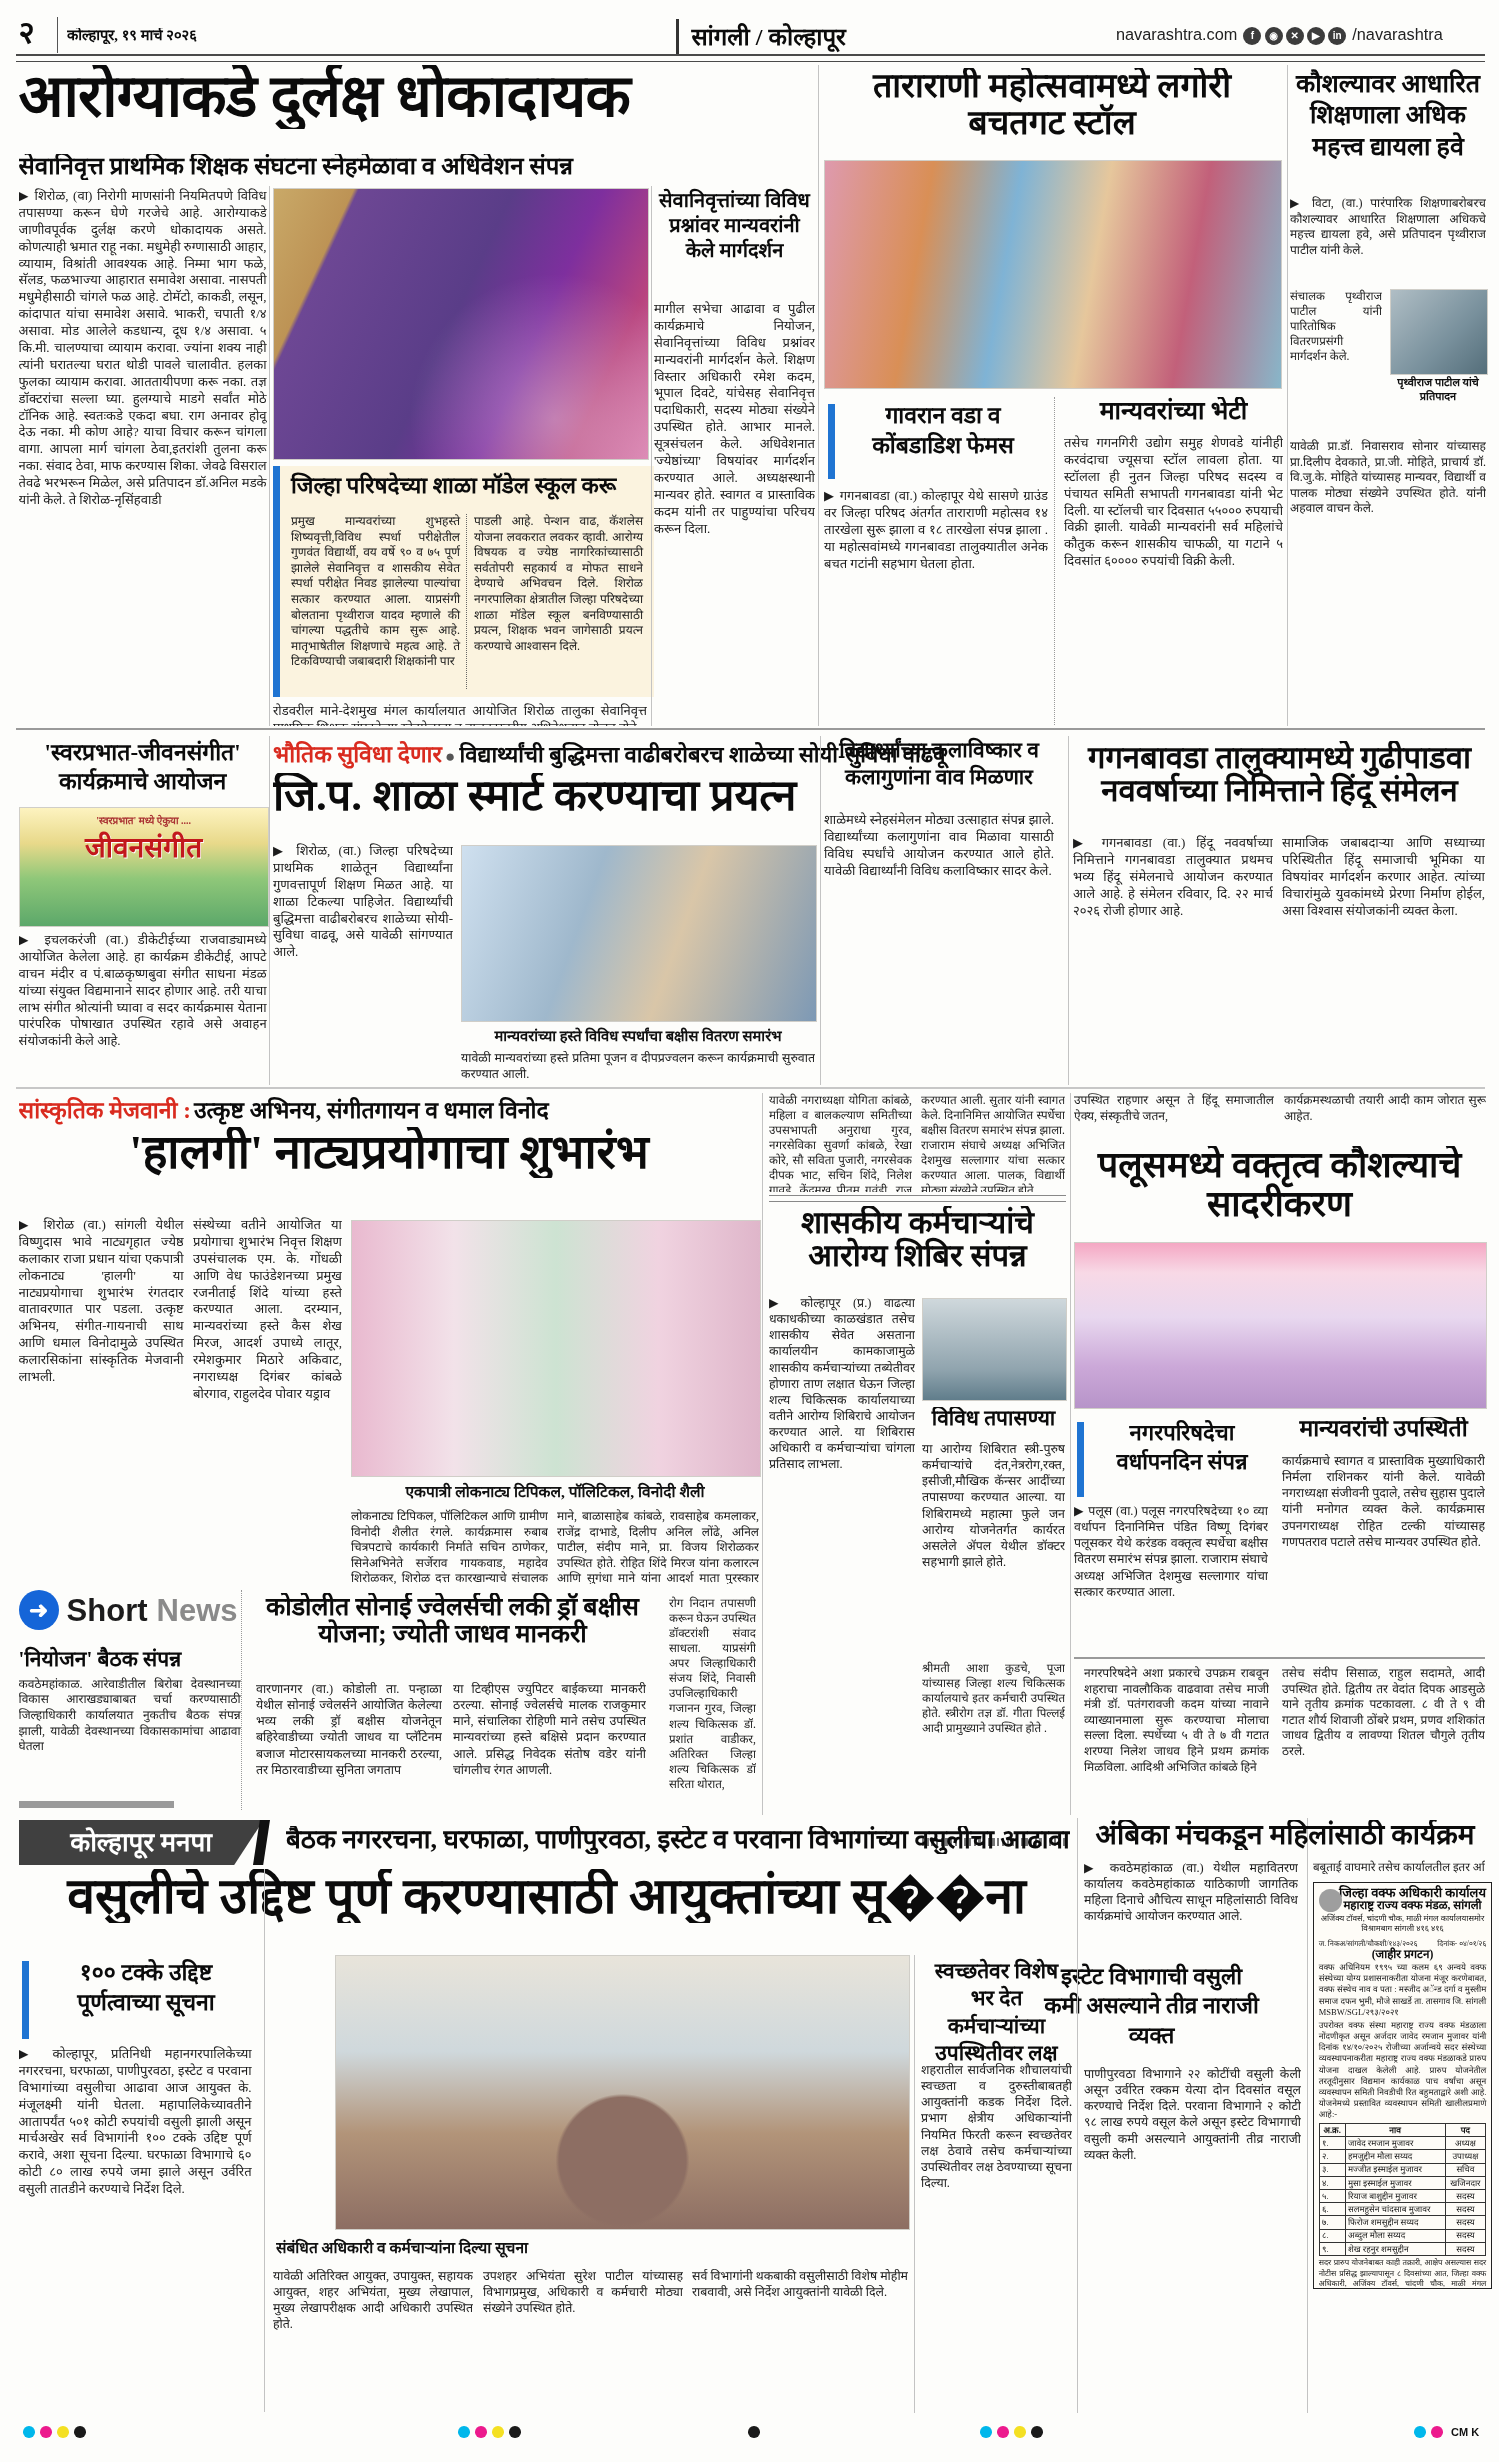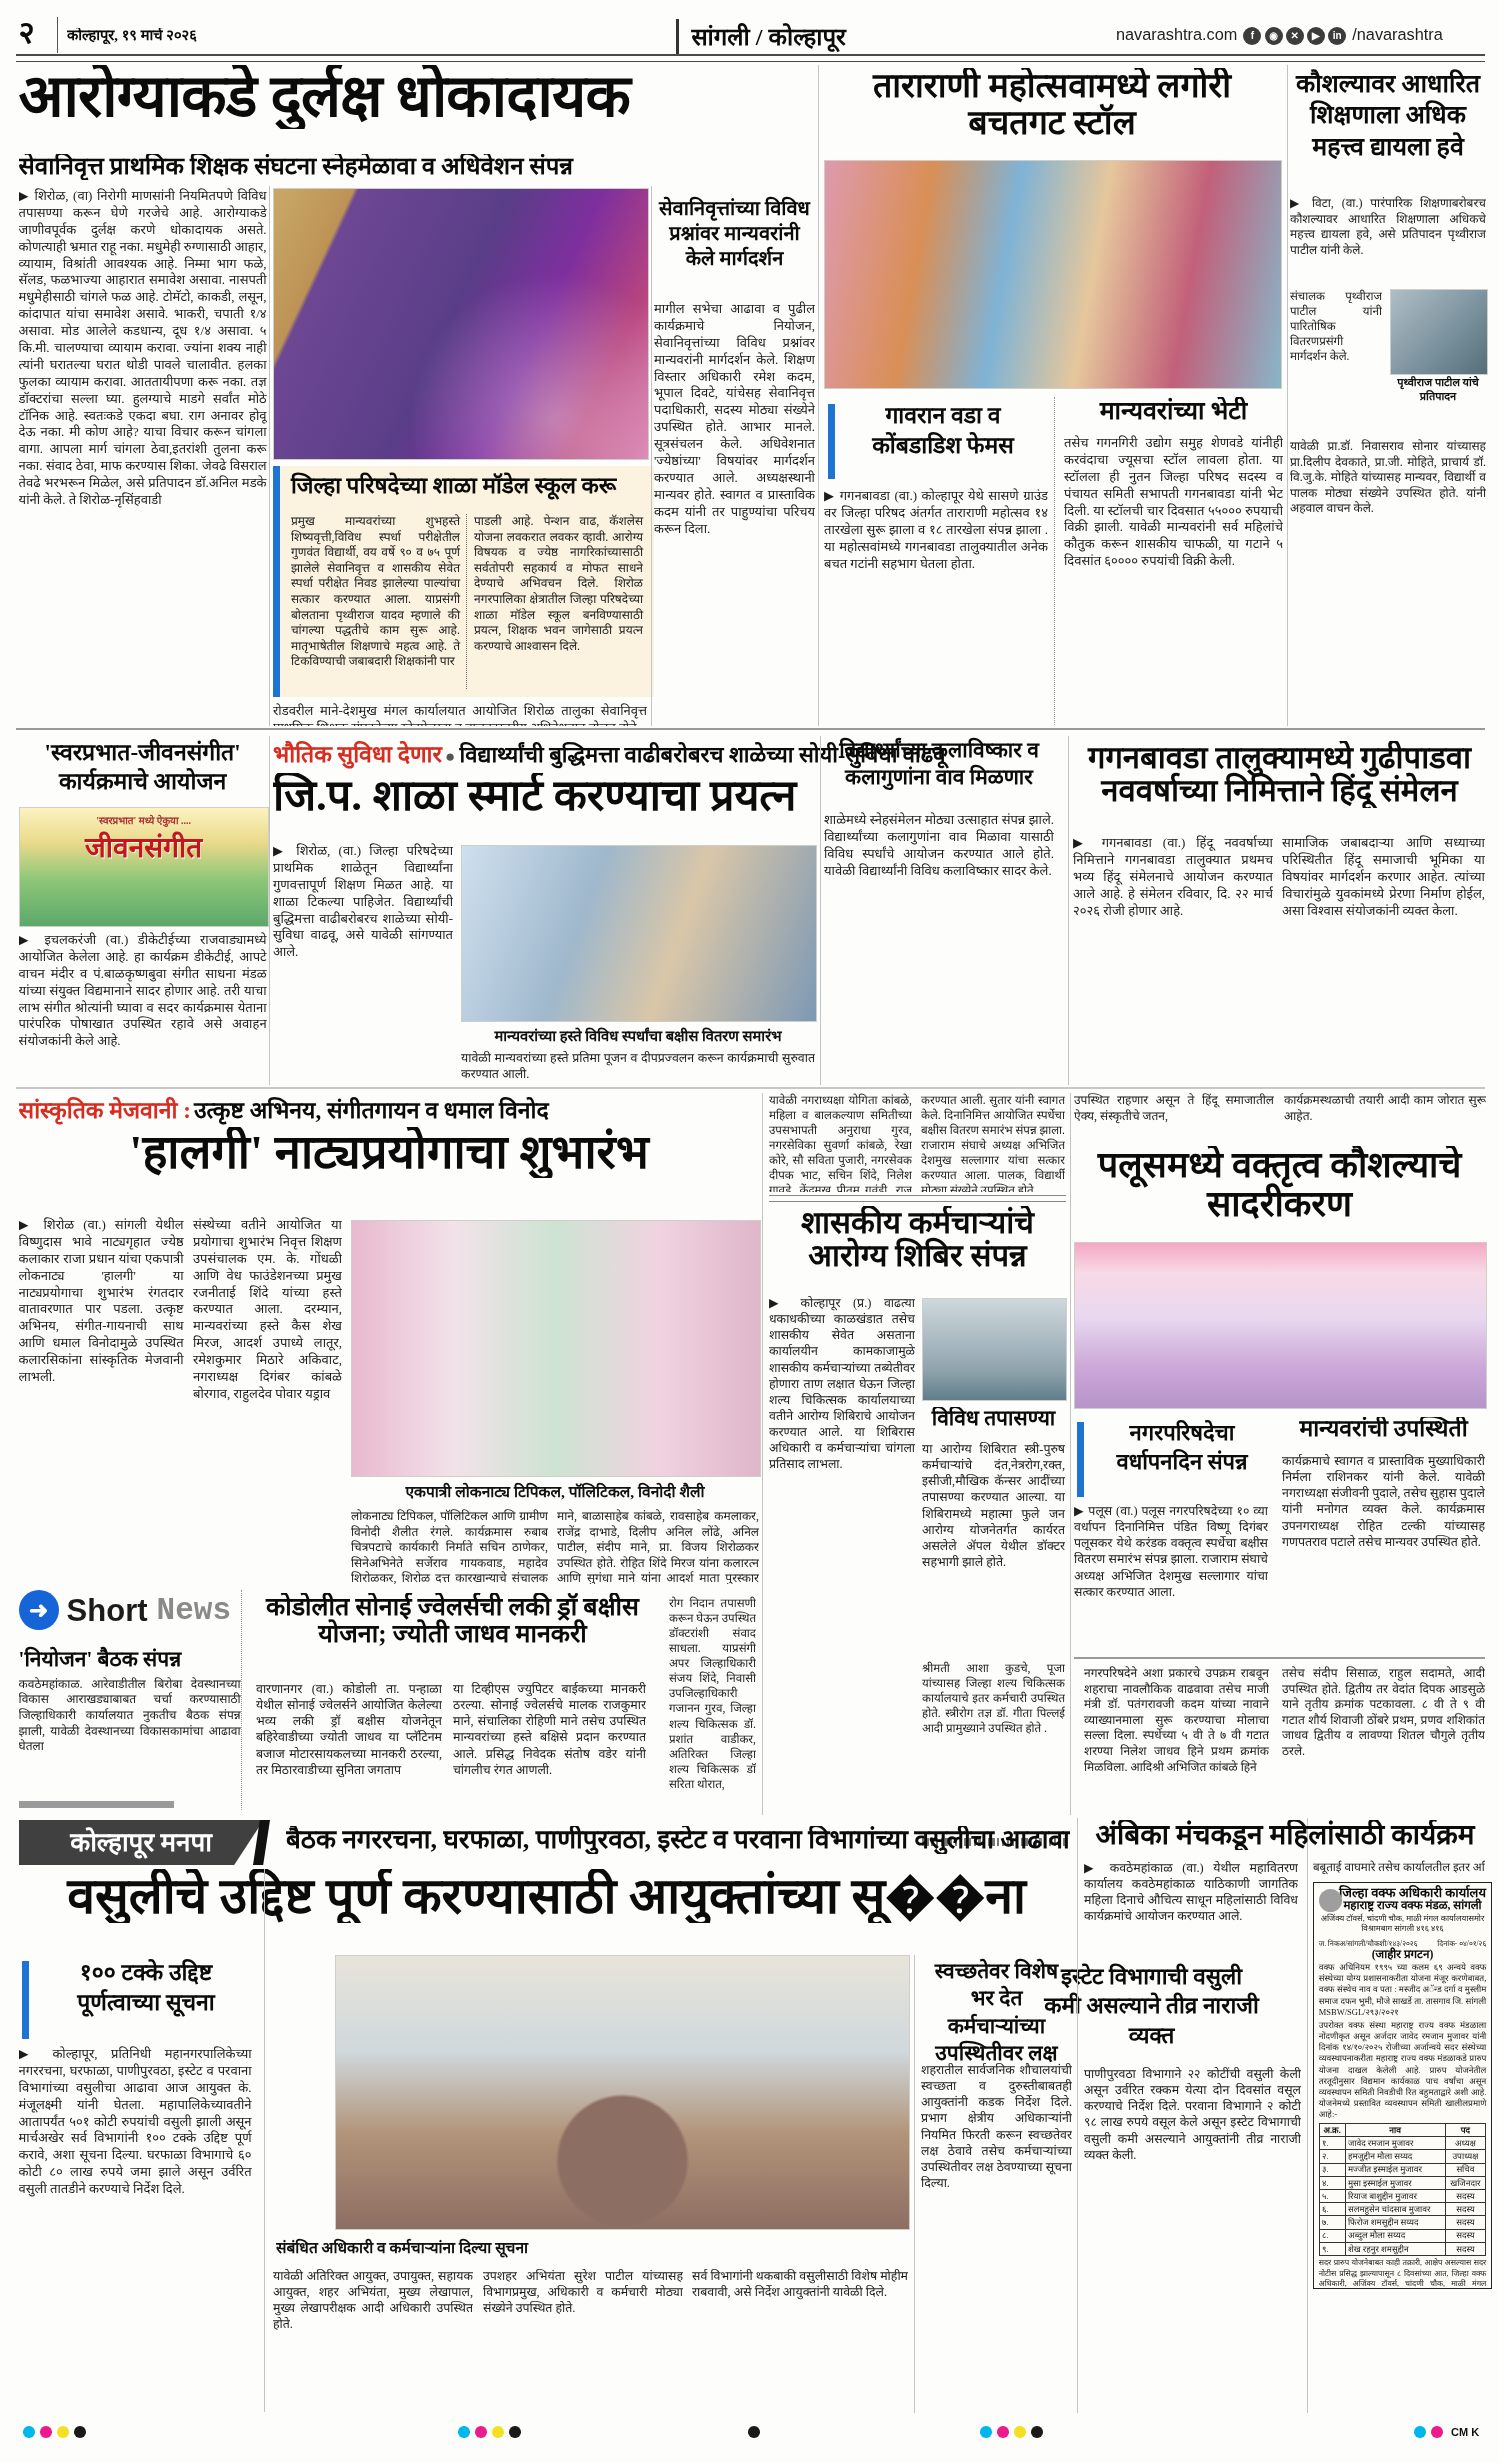--- a/index.html
+++ b/index.html
@@ -42,21 +42,21 @@
   <div class="abs hl" style="left:18.6px;top:154px;width:795px;font-size:24px;">सेवानिवृत्त प्राथमिक शिक्षक संघटना स्नेहमेळावा व अधिवेशन संपन्न</div>
   <div class="abs j" style="left:18.6px;top:188px;width:248px;height:539px;font-size:13px;">▶ शिरोळ, (वा) निरोगी माणसांनी नियमितपणे विविध तपासण्या करून घेणे गरजेचे आहे. आरोग्याकडे जाणीवपूर्वक दुर्लक्ष करणे धोकादायक असते. कोणत्याही भ्रमात राहू नका. मधुमेही रुग्णासाठी आहार, व्यायाम, विश्रांती आवश्यक आहे. निम्मा भाग फळे, सॅलड, फळभाज्या आहारात समावेश असावा. नासपती मधुमेहीसाठी चांगले फळ आहे. टोमॅटो, काकडी, लसून, कांदापात यांचा समावेश असावे. भाकरी, चपाती १/४ असावा. मोड आलेले कडधान्य, दूध १/४ असावा. ५ कि.मी. चालण्याचा व्यायाम करावा. ज्यांना शक्य नाही त्यांनी घरातल्या घरात थोडी पावले चालावीत. हलका फुलका व्यायाम करावा. आततायीपणा करू नका. तज्ञ डॉक्टरांचा सल्ला घ्या. हुलग्याचे माडगे सर्वांत मोठे टॉनिक आहे. स्वतःकडे एकदा बघा. राग अनावर होवू देऊ नका. मी कोण आहे? याचा विचार करून चांगला वागा. आपला मार्ग चांगला ठेवा,इतरांशी तुलना करू नका. संवाद ठेवा, माफ करण्यास शिका. जेवढे विसराल तेवढे भरभरून मिळेल, असे प्रतिपादन डॉ.अनिल मडके यांनी केले. ते शिरोळ-नृसिंहवाडी</div>
   <div class="photo" style="left:273px;top:188px;width:374px;height:270px;background:radial-gradient(circle at 75% 85%,rgba(255,255,255,.35),transparent 40%),linear-gradient(115deg,#c9a968 0%,#bd9355 16%,#6d4794 17%,#5a3d88 48%,#7e2f9e 66%,#b8447f 84%,#d97fae 100%);"></div>
   <div class="abs" style="left:273px;top:466px;width:374px;height:231px;background:#fbf3df;border-left:7px solid #1f74d2;">
     <div class="hl" style="font-size:22.5px;padding:7.8px 9.3px 3.1px 11px;">जिल्हा परिषदेच्या शाळा मॉडेल स्कूल करू</div>
     <div class="j" style="position:absolute;left:11px;top:48px;width:169px;height:175px;font-size:12px;">प्रमुख मान्यवरांच्या शुभहस्ते शिष्यवृत्ती,विविध स्पर्धा परीक्षेतील गुणवंत विद्यार्थी, वय वर्षे ९० व ७५ पूर्ण झालेले सेवानिवृत्त व शासकीय सेवेत स्पर्धा परीक्षेत निवड झालेल्या पाल्यांचा सत्कार करण्यात आला. याप्रसंगी बोलताना पृथ्वीराज यादव म्हणाले की चांगल्या पद्धतीचे काम सुरू आहे. मातृभाषेतील शिक्षणाचे महत्व आहे. ते टिकविण्याची जबाबदारी शिक्षकांनी पार</div>
     <div style="position:absolute;left:186px;top:48px;height:175px;border-left:1.6px dotted #666;"></div>
     <div class="j" style="position:absolute;left:194px;top:48px;width:169px;height:175px;font-size:12px;">पाडली आहे. पेन्शन वाढ, कॅशलेस योजना लवकरात लवकर व्हावी. आरोग्य विषयक व ज्येष्ठ नागरिकांच्यासाठी सर्वतोपरी सहकार्य व मोफत साधने देण्याचे अभिवचन दिले. शिरोळ नगरपालिका क्षेत्रातील जिल्हा परिषदेच्या शाळा मॉडेल स्कूल बनविण्यासाठी प्रयत्न, शिक्षक भवन जागेसाठी प्रयत्न करण्याचे आश्वासन दिले.</div>
   </div>
   <div class="abs j" style="left:273px;top:703px;width:374px;height:23px;font-size:13px;">रोडवरील माने-देशमुख मंगल कार्यालयात आयोजित शिरोळ तालुका सेवानिवृत्त प्राथमिक शिक्षक संघटनेच्या स्नेहमेळावा व तालुकास्तरीय अधिवेशनात बोलत होते.</div>
-  <div class="abs hl ctr" style="left:654px;top:188px;width:161px;font-size:20px;line-height:1.25;margin-top:8px;">सेवानिवृत्तांच्या विविध प्रश्नांवर मान्यवरांनी केले मार्गदर्शन</div>
+  <div class="abs hl ctr" style="left:654px;top:188px;width:161px;font-size:20px;line-height:1.25;">सेवानिवृत्तांच्या विविध प्रश्नांवर मान्यवरांनी केले मार्गदर्शन</div>
   <div class="abs j" style="left:654px;top:301px;width:161px;height:425px;font-size:13px;">मागील सभेचा आढावा व पुढील कार्यक्रमाचे नियोजन, सेवानिवृत्तांच्या विविध प्रश्नांवर मान्यवरांनी मार्गदर्शन केले. शिक्षण विस्तार अधिकारी रमेश कदम, भूपाल दिवटे, यांचेसह सेवानिवृत्त पदाधिकारी, सदस्य मोठ्या संख्येने उपस्थित होते. आभार मानले. सूत्रसंचलन केले. अधिवेशनात 'ज्येष्ठांच्या' विषयांवर मार्गदर्शन करण्यात आले. अध्यक्षस्थानी मान्यवर होते. स्वागत व प्रास्ताविक कदम यांनी तर पाहुण्यांचा परिचय करून दिला.</div>
   <div class="vr" style="left:269px;top:186px;height:540px;"></div>
   <div class="vr" style="left:651px;top:186px;height:540px;"></div>
   <div class="vr" style="left:818px;top:65px;height:661px;"></div>
   <div class="vr" style="left:1287px;top:65px;height:661px;"></div>
 
   <div class="abs hl ctr" style="left:824px;top:68px;width:456px;font-size:34px;">ताराराणी महोत्सवामध्ये लगोरी बचतगट स्टॉल</div>
   <div class="photo" style="left:824px;top:160px;width:456px;height:227px;background:linear-gradient(100deg,#de9aae 0%,#d98f56 22%,#7fb3d5 40%,#e6c79c 58%,#c2607a 78%,#88b6c9 100%);"></div>
   <div class="bluebar" style="left:828px;top:404px;height:75px;"></div>
   <div class="abs hl" style="left:846px;top:401px;width:194px;font-size:23px;line-height:1.3;text-align:center;">गावरान वडा व कोंबडाडिश फेमस</div>
@@ -112,21 +112,21 @@
   <div class="abs j" style="left:193px;top:1217px;width:149px;height:365px;font-size:13px;">संस्थेच्या वतीने आयोजित या प्रयोगाचा शुभारंभ निवृत्त शिक्षण उपसंचालक एम. के. गोंधळी आणि वेध फाउंडेशनच्या प्रमुख रजनीताई शिंदे यांच्या हस्ते करण्यात आला. दरम्यान, मान्यवरांच्या हस्ते कैस शेख मिरज, आदर्श उपाध्ये लातूर, रमेशकुमार मिठारे अकिवाट, नगराध्यक्ष दिगंबर कांबळे बोरगाव, राहुलदेव पोवार यड्राव</div>
   <div class="photo" style="left:351px;top:1220px;width:408px;height:255px;background:linear-gradient(90deg,#e9b9cf 0%,#f2e2e9 25%,#cde3d2 50%,#f0d3e0 75%,#dfb6ca 100%);"></div>
   <div class="abs cap ctr" style="left:351px;top:1480px;width:408px;font-size:15.5px;">एकपात्री लोकनाट्य टिपिकल, पॉलिटिकल, विनोदी शैली</div>
   <div class="abs j" style="left:351px;top:1509px;width:197px;height:75px;font-size:12px;">लोकनाट्य टिपिकल, पॉलिटिकल आणि ग्रामीण विनोदी शैलीत रंगले. कार्यक्रमास रुबाब चित्रपटाचे कार्यकारी निर्माते सचिन ठाणेकर, सिनेअभिनेते सर्जेराव गायकवाड, महादेव शिरोळकर, शिरोळ दत्त कारखान्याचे संचालक आणि सुरेखा शेख सांगली यांना आदर्श समाज सेवारत्न पुरस्कार प्रदान करण्यात आला. तसेच शिवाजी एडवान माणकापूर यांना आदर्श पत्रकाररत्न,</div>
   <div class="abs j" style="left:557px;top:1509px;width:202px;height:75px;font-size:12px;">माने, बाळासाहेब कांबळे, रावसाहेब कमलाकर, राजेंद्र दाभाडे, दिलीप अनिल लोंढे, अनिल पाटील, संदीप माने, प्रा. विजय शिरोळकर उपस्थित होते. रोहित शिंदे मिरज यांना कलारत्न आणि सुगंधा माने यांना आदर्श माता पुरस्कार देण्यात आले.</div>
 
   <div class="abs" style="left:18.6px;top:1590px;width:222px;height:220px;border-right:1.6px dotted #999;">
     <div style="position:relative;height:50px;">
       <span style="position:absolute;left:0;top:0;width:40px;height:40px;border-radius:50%;background:#1565d8;color:#fff;font:bold 23px/40px 'Liberation Sans',sans-serif;text-align:center;">➜</span>
       <span class="sn-font" style="position:absolute;left:48px;top:3.1px;font-size:31px;font-weight:bold;color:#1c1c1c;">Short</span>
-      <span class="sn-font" style="position:absolute;left:138px;top:3.1px;font-size:31px;font-weight:bold;color:#8a8a8a;font-family:Liberation Mono, monospace;">News</span>
+      <span class="sn-font" style="position:absolute;left:138px;top:3.1px;font-size:31px;font-weight:bold;color:#8a8a8a;">News</span>
     </div>
     <div class="hl" style="font-size:21px;margin-top:8px;">'नियोजन' बैठक संपन्न</div>
     <div class="j" style="font-size:12px;margin-top:6.2px;">कवठेमहांकाळ. आरेवाडीतील बिरोबा देवस्थानच्या विकास आराखड्याबाबत चर्चा करण्यासाठी जिल्हाधिकारी कार्यालयात नुकतीच बैठक संपन्न झाली, यावेळी देवस्थानच्या विकासकामांचा आढावा घेतला</div>
     <div style="position:absolute;bottom:1.6px;left:0;width:155px;height:7px;background:#9a9a9a;"></div>
   </div>
 
   <div class="abs hl ctr" style="left:256px;top:1593px;width:393px;font-size:25px;">कोडोलीत सोनाई ज्वेलर्सची लकी ड्रॉ बक्षीस योजना; ज्योती जाधव मानकरी</div>
   <div class="abs j" style="left:256px;top:1681px;width:186px;height:129px;font-size:12.4px;">वारणानगर (वा.) कोडोली ता. पन्हाळा येथील सोनाई ज्वेलर्सने आयोजित केलेल्या भव्य लकी ड्रॉ बक्षीस योजनेतून बहिरेवाडीच्या ज्योती जाधव या प्लॅटिनम बजाज मोटारसायकलच्या मानकरी ठरल्या, तर मिठारवाडीच्या सुनिता जगताप</div>
   <div class="abs j" style="left:453px;top:1681px;width:193px;height:129px;font-size:12.4px;">या टिव्हीएस ज्युपिटर बाईकच्या मानकरी ठरल्या. सोनाई ज्वेलर्सचे मालक राजकुमार माने, संचालिका रोहिणी माने तसेच उपस्थित मान्यवरांच्या हस्ते बक्षिसे प्रदान करण्यात आले. प्रसिद्ध निवेदक संतोष वडेर यांनी चांगलीच रंगत आणली.</div>
 

